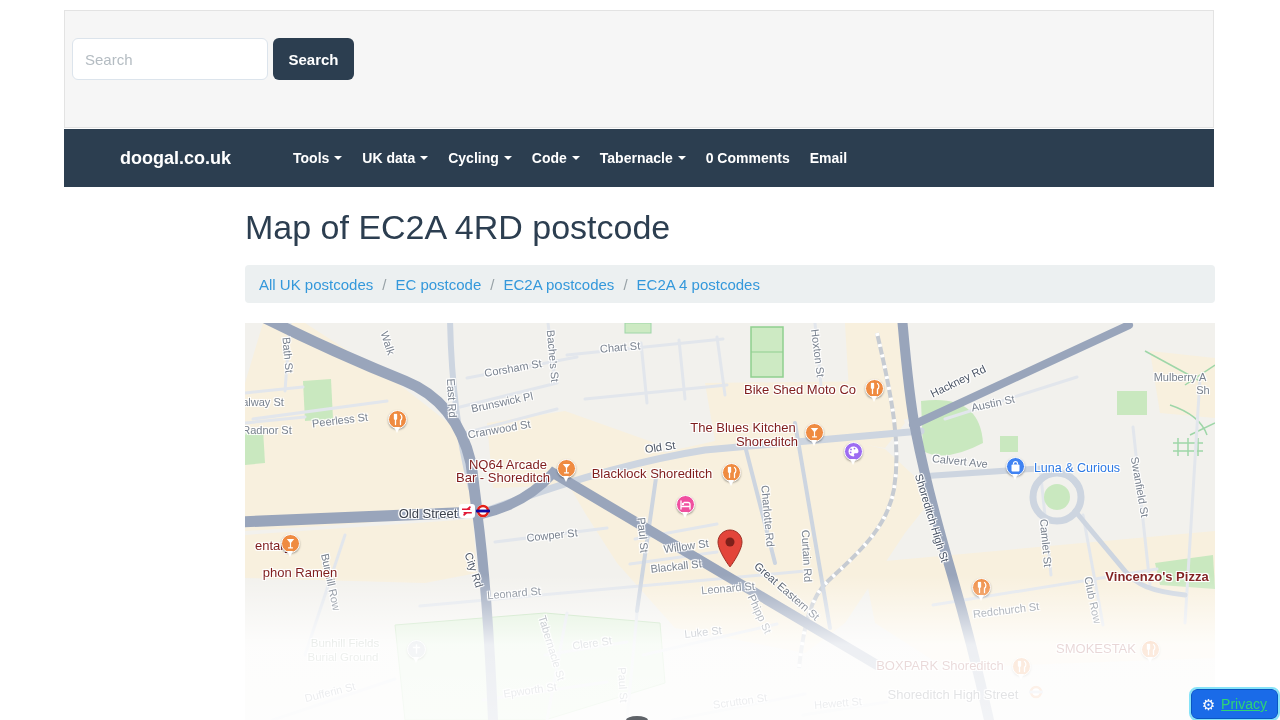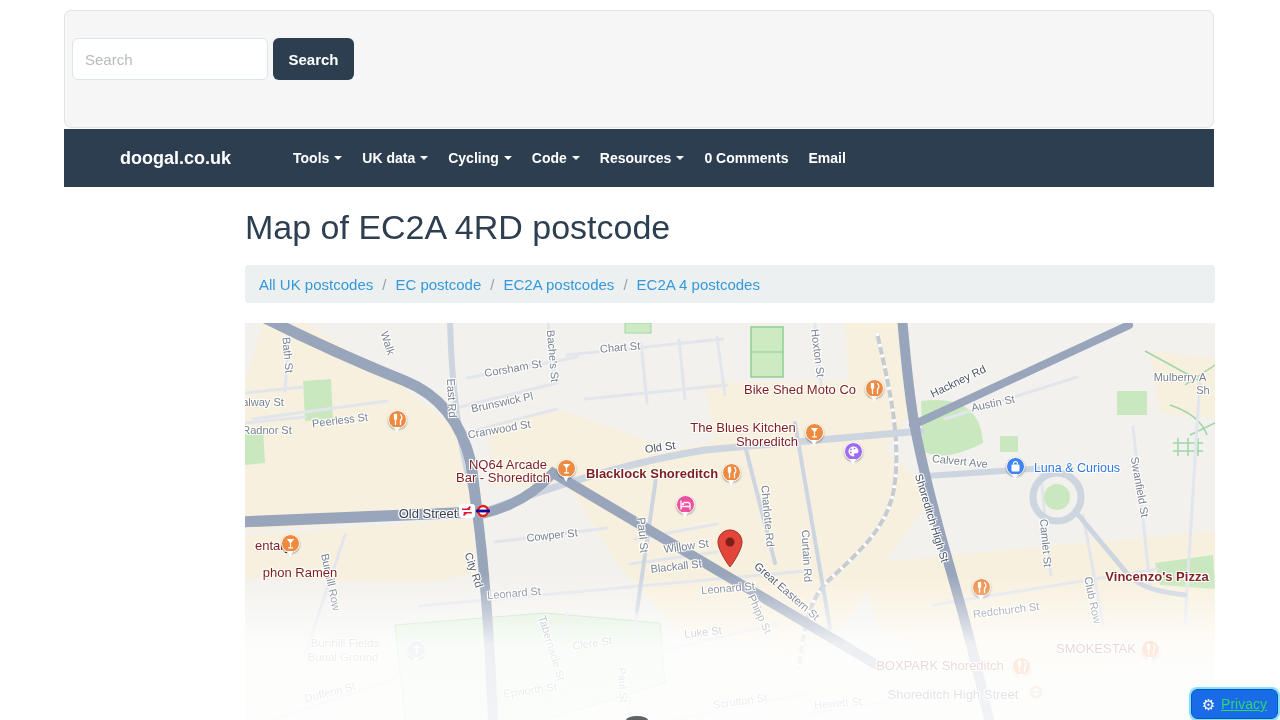--- a/index.html
+++ b/index.html
@@ -1,20 +1,20 @@
 <!DOCTYPE html>
 <html><head>
 <meta charset="utf-8">
 <style>
   html,body{margin:0;padding:0;background:#fff;font-family:"Liberation Sans",sans-serif;}
   .page{position:relative;width:1280px;height:720px;overflow:hidden;background:#fff;}
 
   
   .well{position:absolute;left:64px;top:10px;width:1150px;height:118px;background:#f6f6f6;
-        border:1px solid #e3e3e3;border-radius:7px;box-sizing:border-box;}
+        border:1px solid #e3e3e3;border-radius:0;box-sizing:border-box;}
   .search-input{position:absolute;left:7px;top:27px;width:196px;height:42px;box-sizing:border-box;
         border:1px solid #dce4ec;border-radius:6px;padding:0 12px;font-size:15px;color:#2c3e50;
         font-family:"Liberation Sans",sans-serif;background:#fff;outline:none;}
   .search-input::placeholder{color:#b4bcc2;}
   .search-btn{position:absolute;left:208px;top:27px;width:81px;height:42px;background:#2c3e50;color:#fff;
         border:none;border-radius:6px;font-size:15px;font-weight:700;font-family:"Liberation Sans",sans-serif;cursor:pointer;}
 
   
   .navbar{position:absolute;left:64px;top:129px;width:1150px;height:58px;background:#2c3e50;
         display:flex;align-items:center;box-sizing:border-box;}
@@ -86,21 +86,21 @@
         </a>
         <a class="nav-link">
           <span>Cycling</span>
           <b class="caret"></b>
         </a>
         <a class="nav-link">
           <span>Code</span>
           <b class="caret"></b>
         </a>
         <a class="nav-link">
-          <span>Resources</span>
+          <span>Tabernacle</span>
           <b class="caret"></b>
         </a>
         <a class="nav-link">
           <span>0 Comments</span>
         </a>
         <a class="nav-link">
           <span>Email</span>
         </a>
       </div>
   </div>
@@ -257,21 +257,21 @@
         <div class="lbl street" style="left: 85px; top: 369px; transform: translate(-50%, -50%) rotate(-14deg);">Dufferin St</div>
         <div class="lbl street" style="left: 307px; top: 325px; transform: translate(-50%, -50%) rotate(73deg);">Tabernacle St</div>
         <div class="lbl street" style="left: 378px; top: 362px; transform: translate(-50%, -50%) rotate(87deg);">Paul St</div>
         <div class="lbl street" style="left: 515px; top: 291px; transform: translate(-50%, -50%) rotate(65deg);">Phipp St</div>
         <div class="lbl area" style="left: 100px; top: 320px; transform: translate(-50%, -50%);">Bunhill Fields</div>
         <div class="lbl area" style="left: 98px; top: 334px; transform: translate(-50%, -50%);">Burial Ground</div>
         <div class="lbl station" style="left: 183px; top: 190px; transform: translate(-50%, -50%);">Old Street</div>
         <div class="lbl station" style="left: 708px; top: 371px; transform: translate(-50%, -50%);">Shoreditch High Street</div>
         <div class="lbl poi" style="left: 263px; top: 141px; transform: translate(-50%, -50%);">NQ64 Arcade</div>
         <div class="lbl poi" style="left: 258px; top: 154px; transform: translate(-50%, -50%);">Bar - Shoreditch</div>
-        <div class="lbl poi" style="left: 407px; top: 150px; transform: translate(-50%, -50%); font-weight: bold;">Blacklock Shoreditch</div>
+        <div class="lbl poi" style="left: 407px; top: 150px; transform: translate(-50%, -50%);">Blacklock Shoreditch</div>
         <div class="lbl poi" style="left: 498px; top: 104px; transform: translate(-50%, -50%);">The Blues Kitchen</div>
         <div class="lbl poi" style="left: 522px; top: 118px; transform: translate(-50%, -50%);">Shoreditch</div>
         <div class="lbl poi" style="left: 555px; top: 66px; transform: translate(-50%, -50%);">Bike Shed Moto Co</div>
         <div class="lbl poi" style="left: 912px; top: 253px; transform: translate(-50%, -50%); font-weight: bold;">Vincenzo's Pizza</div>
         <div class="lbl poi" style="left: 28px; top: 222px; transform: translate(-50%, -50%);">entary</div>
         <div class="lbl poi" style="left: 55px; top: 249px; transform: translate(-50%, -50%);">phon Ramen</div>
         <div class="lbl poi" style="left: 695px; top: 342px; transform: translate(-50%, -50%);">BOXPARK Shoreditch</div>
         <div class="lbl poi" style="left: 851px; top: 325px; transform: translate(-50%, -50%);">SMOKESTAK</div>
         <div class="lbl poi-blue" style="left: 832px; top: 145px; transform: translate(-50%, -50%);">Luna &amp; Curious</div>
       </div>

